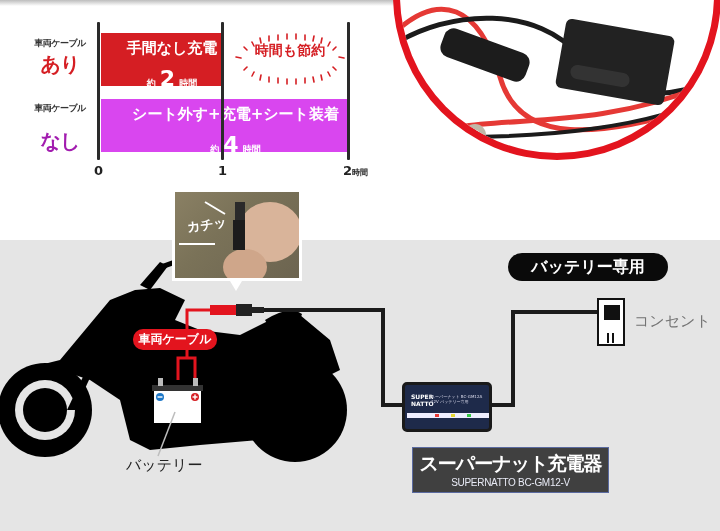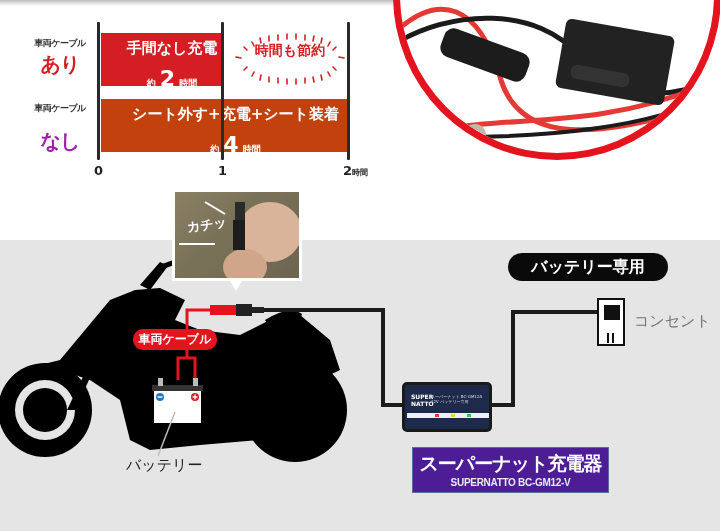--- a/index.html
+++ b/index.html
@@ -52,24 +52,24 @@
 
   .battery-label { position: absolute; left: 126px; top: 456px; font-size: 15px; color: #222; }
 
   .charger { position: absolute; left: 402px; top: 382px; width: 90px; height: 50px; border-radius: 5px;
     background: #1e2a4a; border: 3px solid #1a1a1a; }
   .charger .logo { position: absolute; left: 6px; top: 8px; font-size: 6px; color: #fff; font-weight: bold; line-height: 7px; }
   .charger .info { position: absolute; left: 26px; top: 9px; font-size: 4px; color: #dde; line-height: 5px; }
   .charger .strip { position: absolute; left: 2px; top: 28px; width: 82px; height: 5px; background: #eef; }
   .led { position: absolute; top: 29px; width: 4px; height: 3px; }
 
-  .product-box { position: absolute; left: 412px; top: 447px; width: 197px; height: 46px; background: #4c1d95;
+  .product-box { position: absolute; left: 412px; top: 447px; width: 197px; height: 46px; background: #404040;
     border: 1px solid #5a6aa0; text-align: center; color: #fff; }
   .product-box .jp { font-weight: bold; font-size: 19px; display: block; margin-top: 3px; letter-spacing: -1px; }
-  .product-box .en { font-size: 10px; display: block; font-family: "Liberation Sans", sans-serif; letter-spacing: -0.3px; color: #e8eaf5; font-weight: bold; }
+  .product-box .en { font-size: 10px; display: block; font-family: "Liberation Sans", sans-serif; letter-spacing: -0.3px; color: #e8eaf5; }
 
   svg.abs { position: absolute; left: 0; top: 0; }
 </style>
 </head>
 <body>
 
 <div class="top">
   <div class="topshadow"></div>
 
   <div class="row-label" style="left:20px; top:37px;">
@@ -78,21 +78,21 @@
   </div>
   <div class="row-label" style="left:20px; top:102px;">
     <span class="small">車両ケーブル</span>
     <span class="big" style="color:#a21caf;margin-top:12px;">なし</span>
   </div>
 
   <div class="bar" style="left:101px; top:33px; width:121px; height:53px; background:#d51e23; padding-top:6px;">
     <span class="line1">手間なし充電</span>
     <span class="line2"><span>約</span><span class="num">2</span><span>時間</span></span>
   </div>
-  <div class="bar" style="left:101px; top:99px; width:248px; height:53px; background:#c2410c; padding-top:6px;">
+  <div class="bar" style="left:101px; top:99px; width:248px; height:53px; background:#d946ef; padding-top:6px;">
     <span class="line1">シート外す+充電+シート装着</span>
     <span class="line2"><span>約</span><span class="num">4</span><span>時間</span></span>
   </div>
 
   <div class="axis-line" style="left:97px; top:22px; height:138px;"></div>
   <div class="axis-line" style="left:221px; top:22px; height:138px;"></div>
   <div class="axis-line" style="left:347px; top:22px; height:138px;"></div>
 
   <div class="burst">
     <svg width="116" height="58" viewBox="0 0 116 58">

